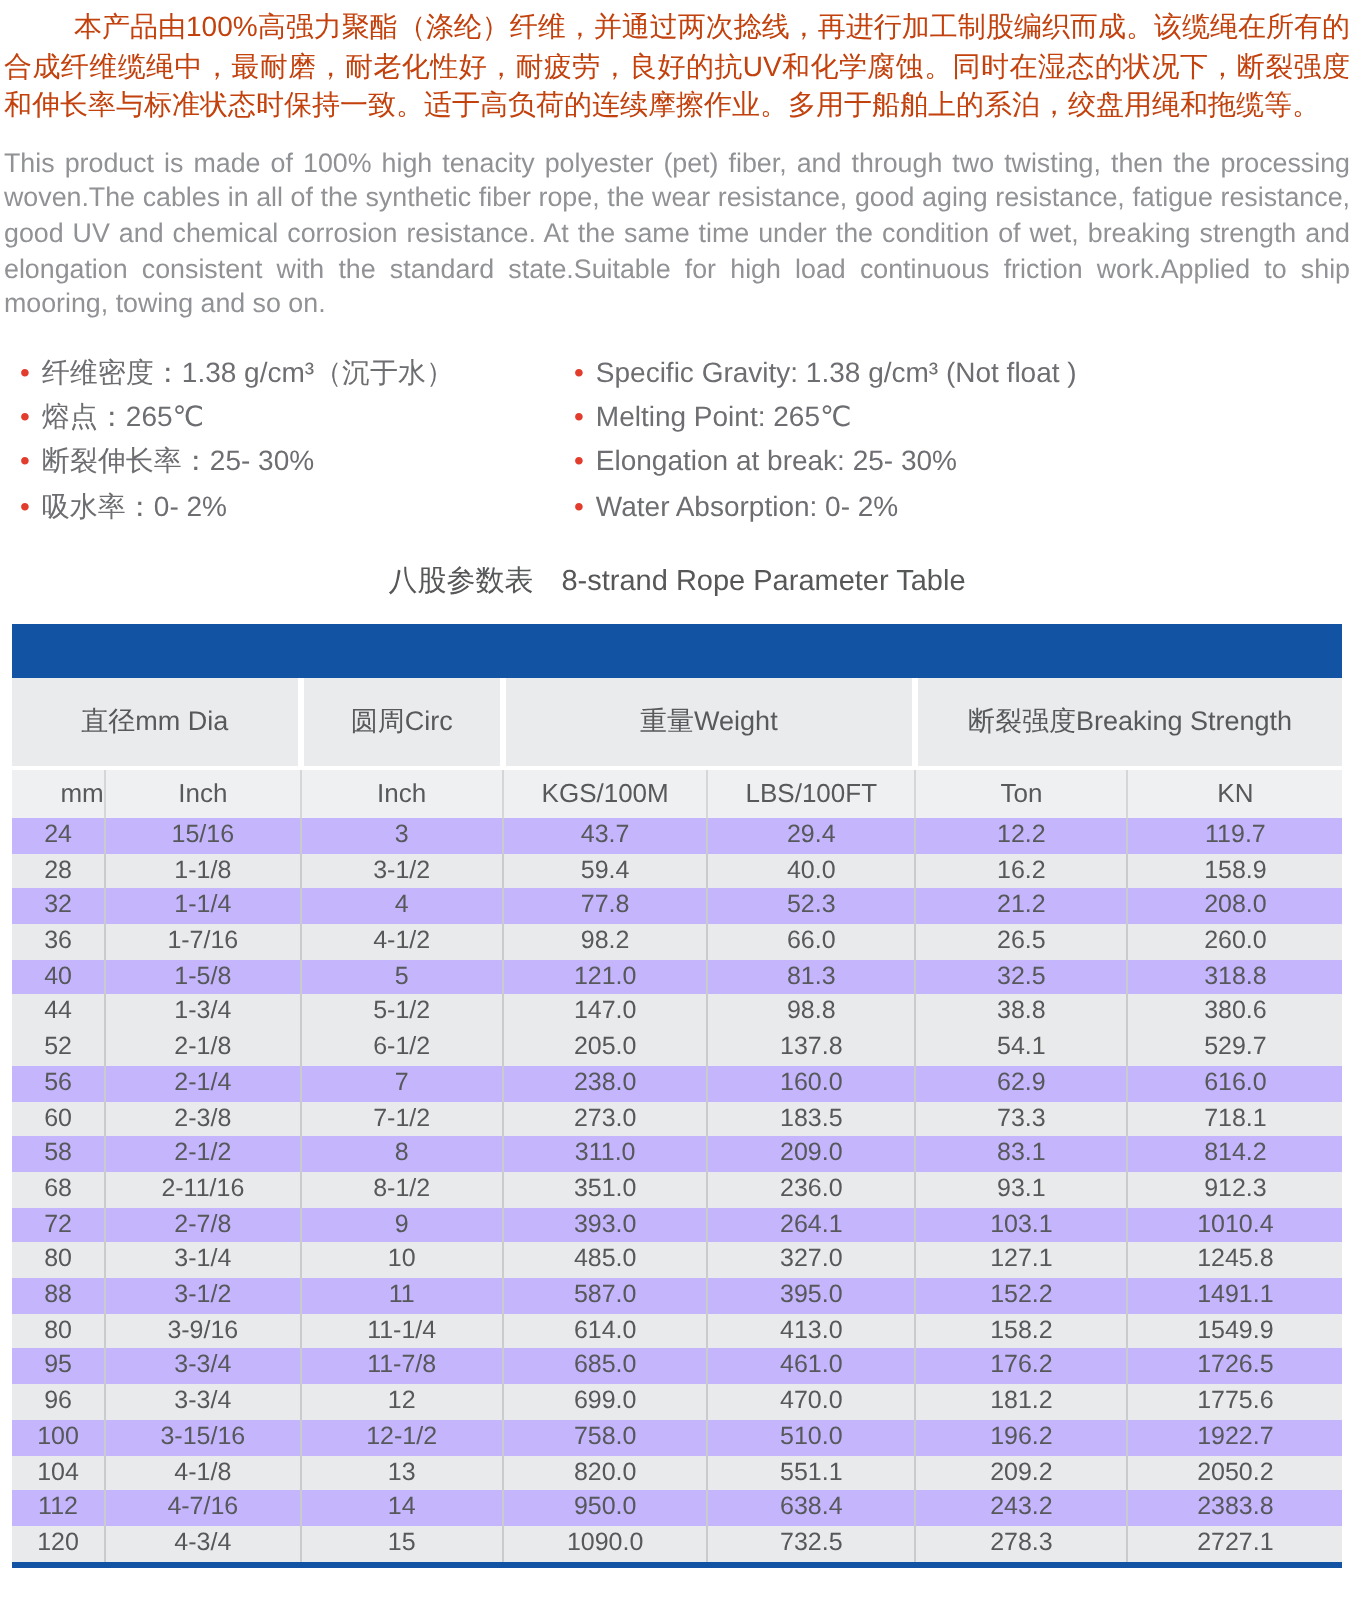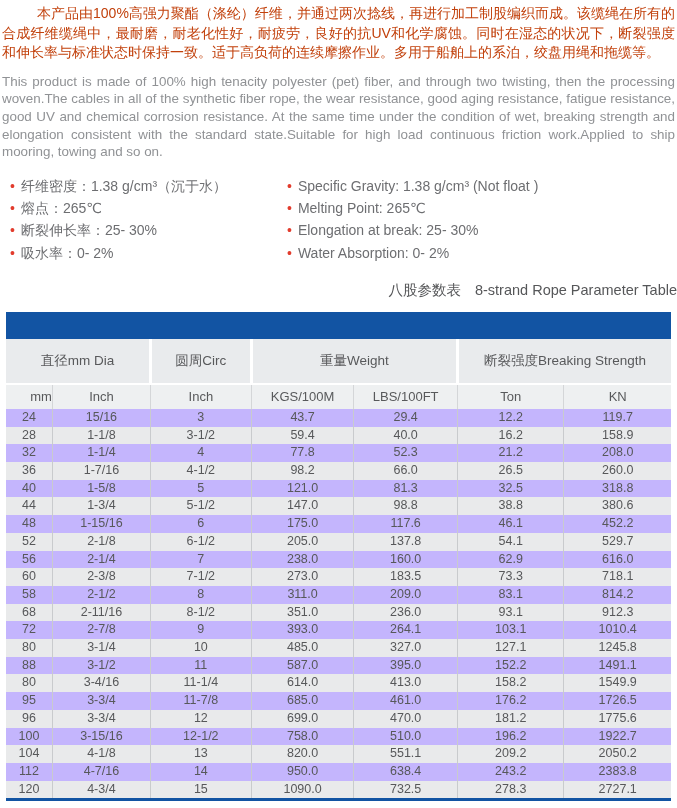--- a/index.html
+++ b/index.html
@@ -41,21 +41,21 @@
     line-height: 22.3px;
     white-space: nowrap;
   }
   .bullet {
     color: #e23c2d;
     margin-right: 6px;
     font-size: 14px;
   }
 
   .table-title {
-    text-align: right;
+    text-align: center;
     margin-top: 17px;
     font-size: 14.5px;
     color: #565759;
   }
   .table-title .gap { display: inline-block; width: 14px; }
 
   .table-wrap { margin: 12px 6px 0 6px; }
   .blue-bar { height: 27px; }
   .bottom-bar { height: 3px; }
 
@@ -203,29 +203,20 @@
           </tr>
           <tr class="even">
             <td>44</td>
             <td>1-3/4</td>
             <td>5-1/2</td>
             <td>147.0</td>
             <td>98.8</td>
             <td>38.8</td>
             <td>380.6</td>
           </tr>
-          <tr class="odd">
-            <td>48</td>
-            <td>1-15/16</td>
-            <td>6</td>
-            <td>175.0</td>
-            <td>117.6</td>
-            <td>46.1</td>
-            <td>452.2</td>
-          </tr>
           <tr class="even">
             <td>52</td>
             <td>2-1/8</td>
             <td>6-1/2</td>
             <td>205.0</td>
             <td>137.8</td>
             <td>54.1</td>
             <td>529.7</td>
           </tr>
           <tr class="odd">
@@ -286,21 +277,21 @@
             <td>88</td>
             <td>3-1/2</td>
             <td>11</td>
             <td>587.0</td>
             <td>395.0</td>
             <td>152.2</td>
             <td>1491.1</td>
           </tr>
           <tr class="even">
             <td>80</td>
-            <td>3-4/16</td>
+            <td>3-9/16</td>
             <td>11-1/4</td>
             <td>614.0</td>
             <td>413.0</td>
             <td>158.2</td>
             <td>1549.9</td>
           </tr>
           <tr class="odd">
             <td>95</td>
             <td>3-3/4</td>
             <td>11-7/8</td>

